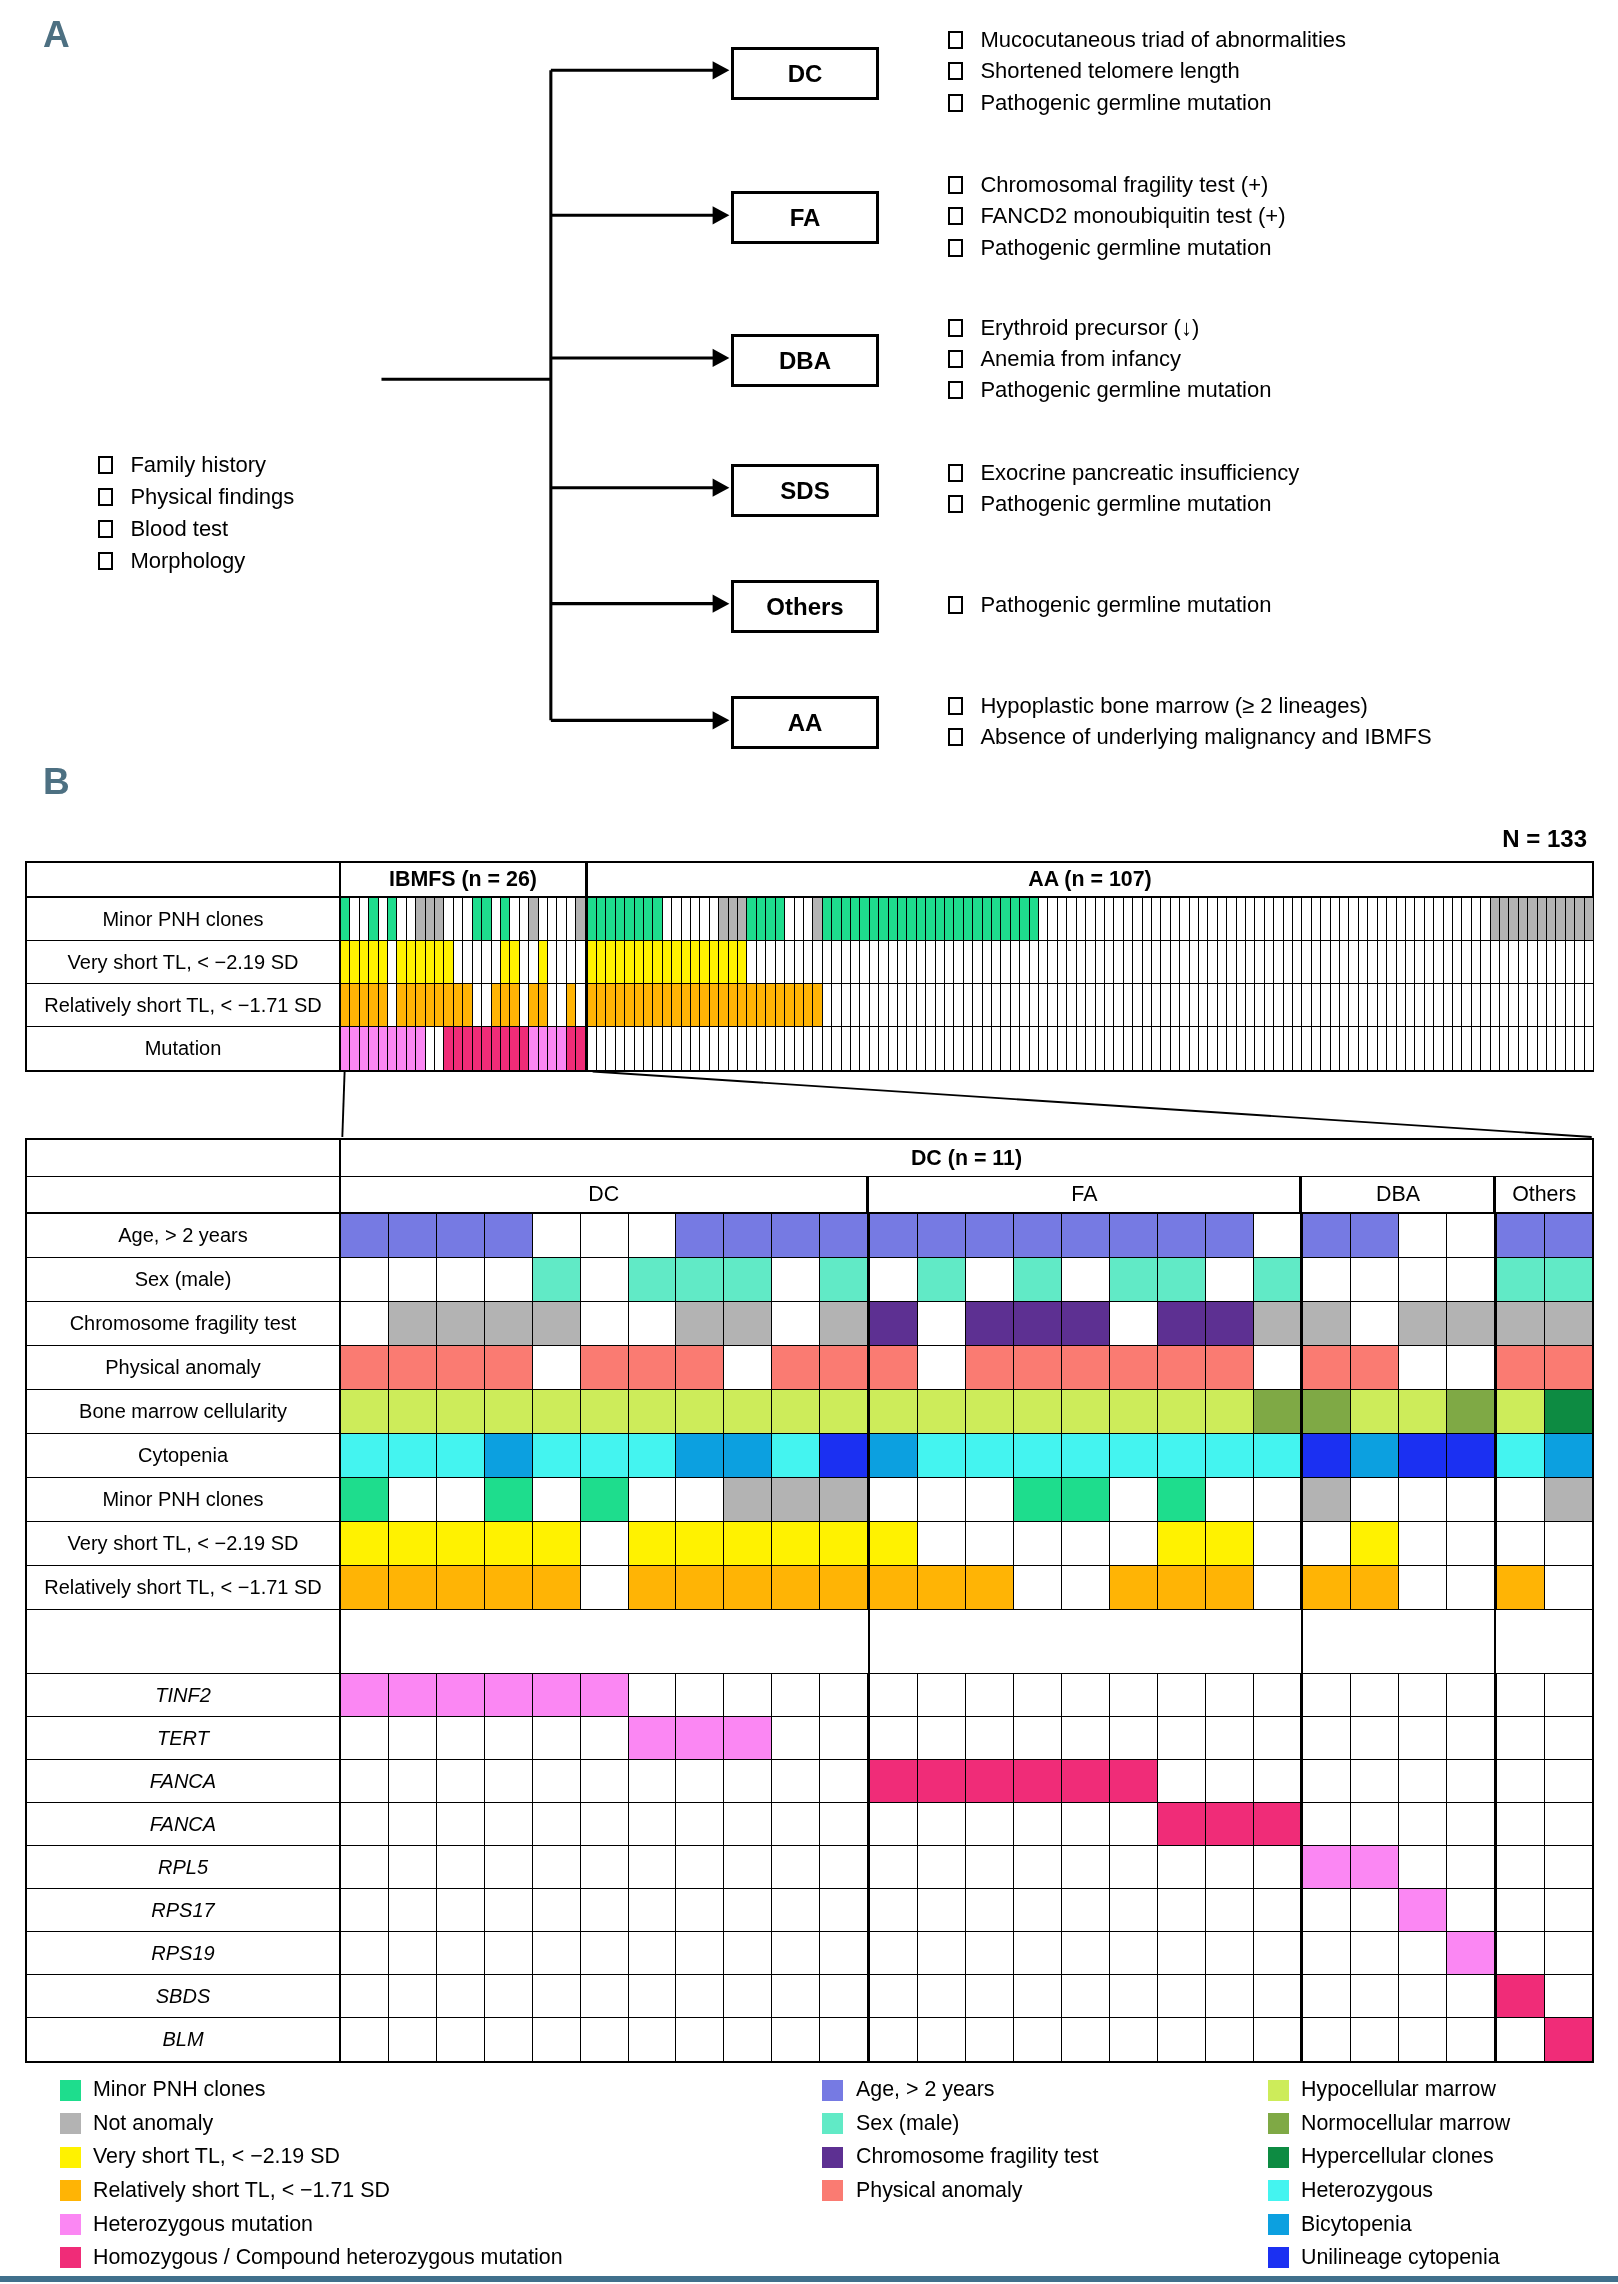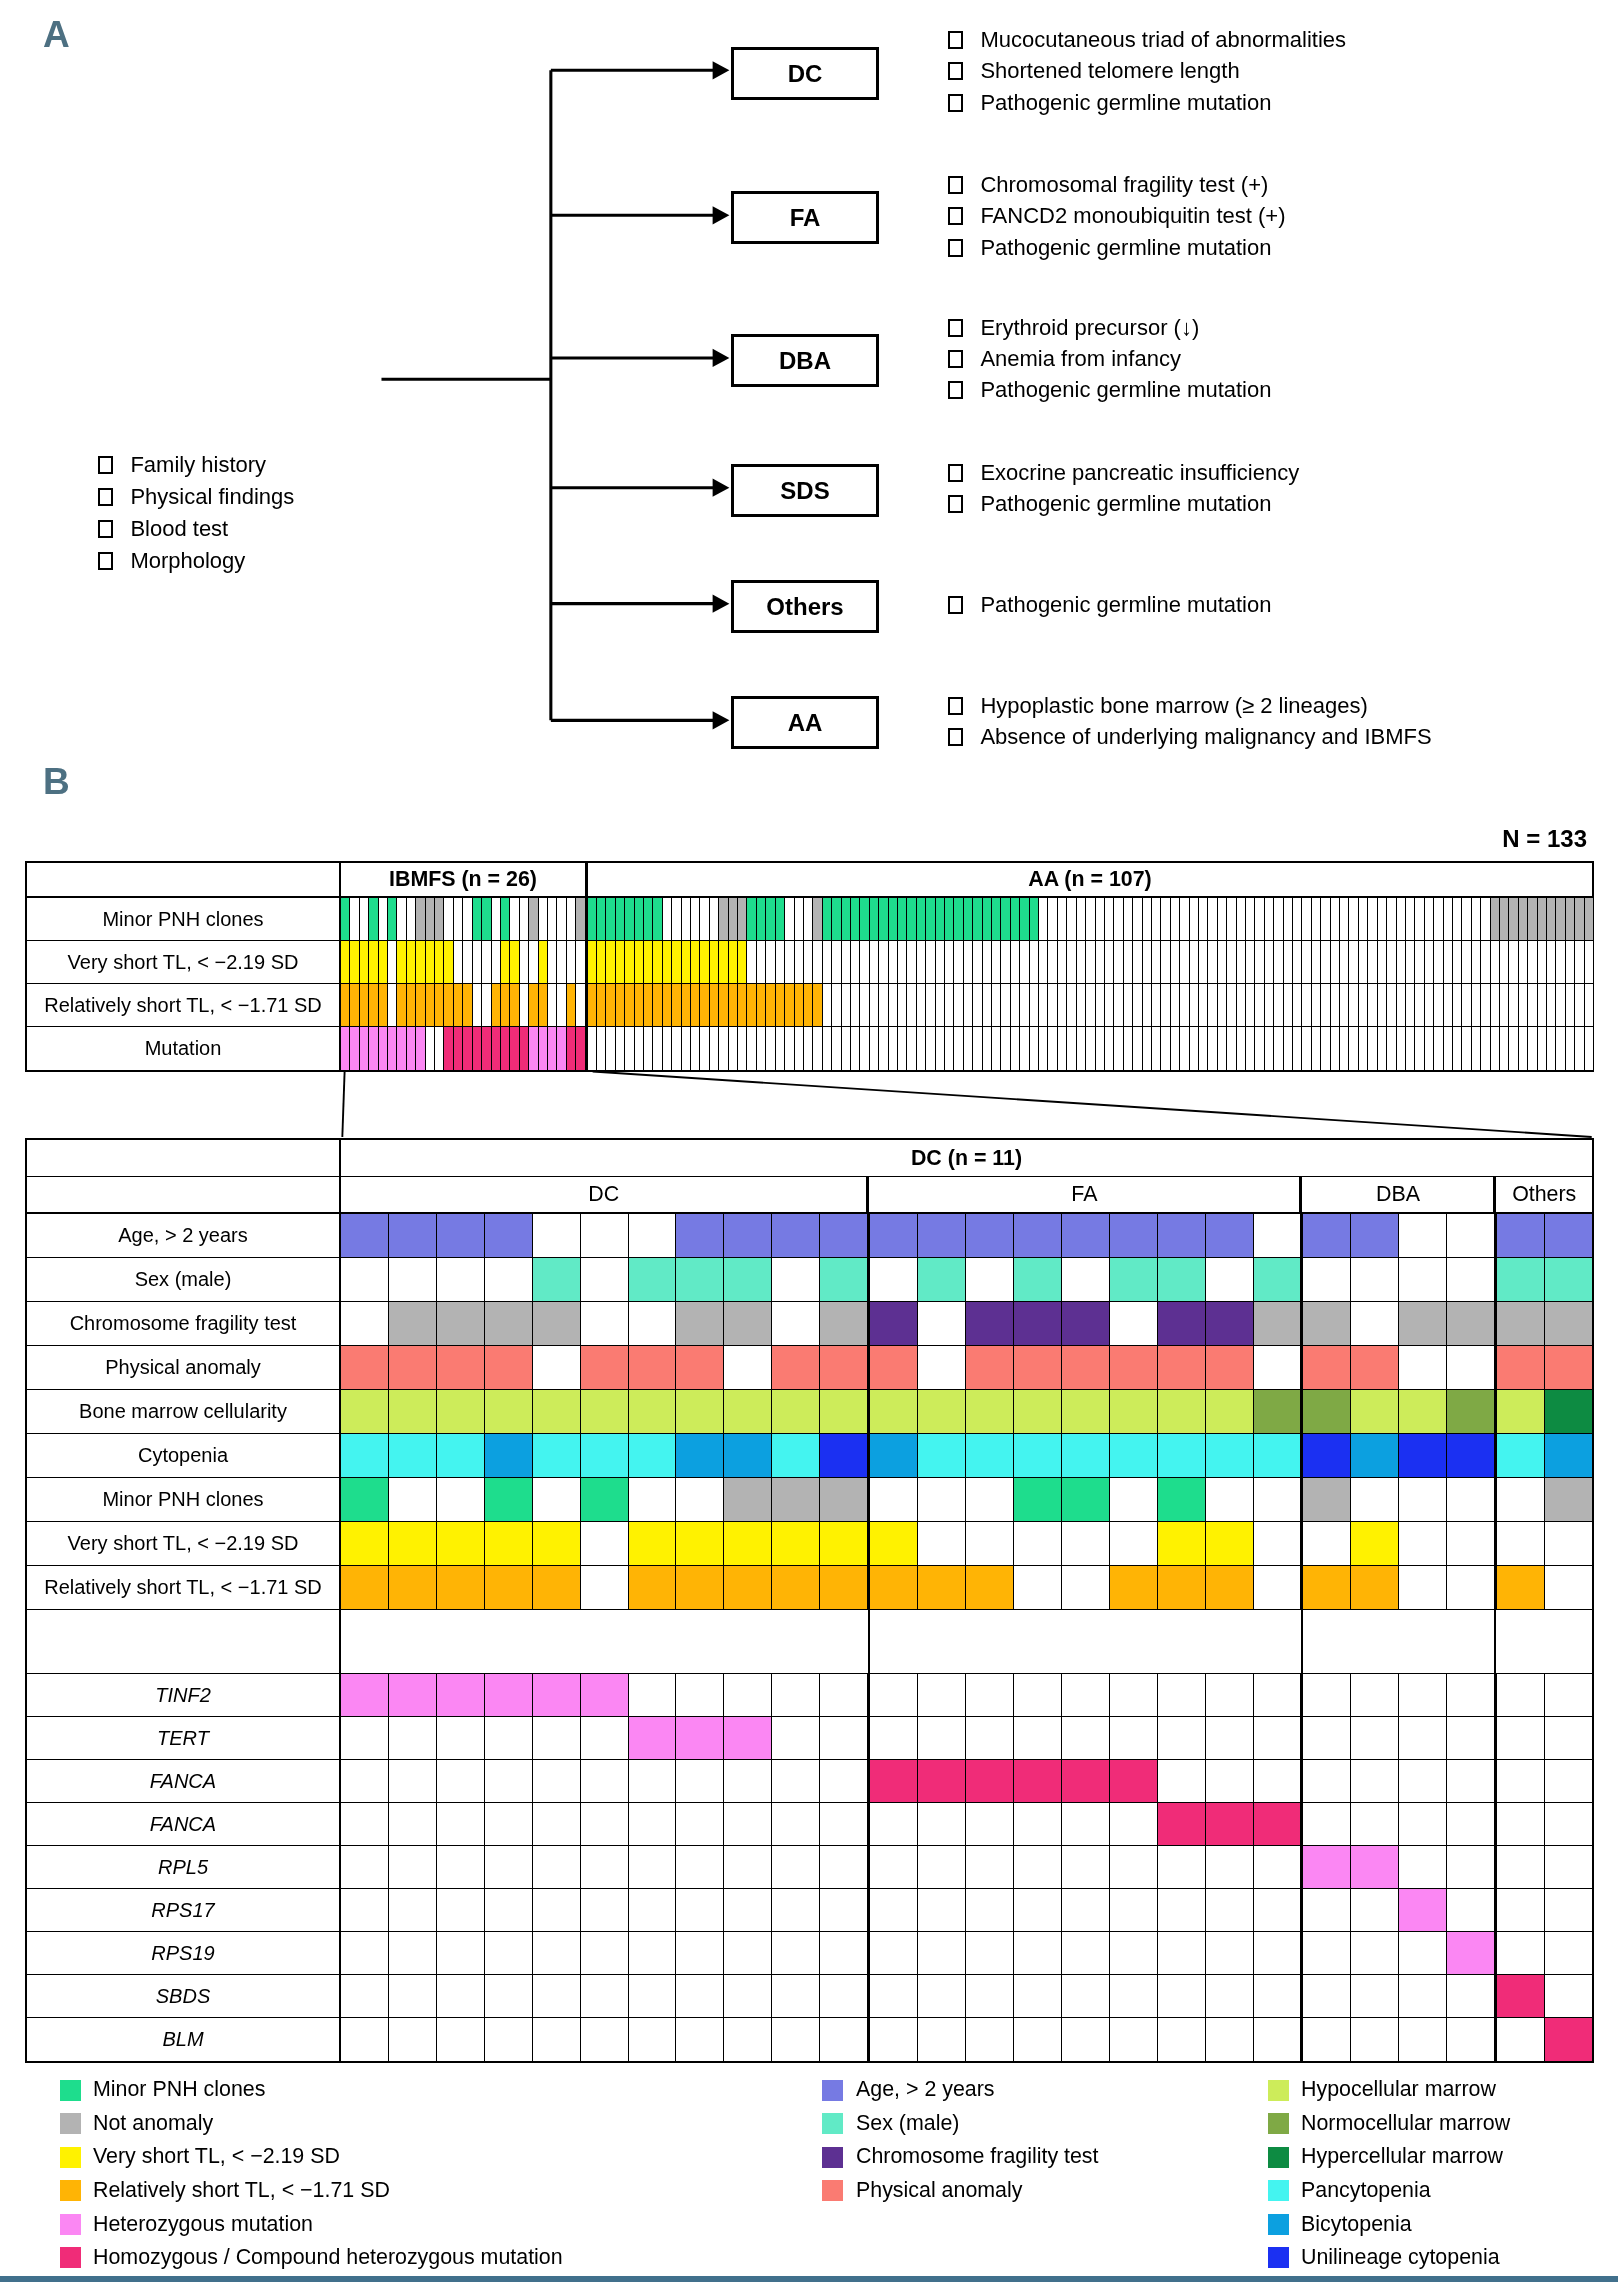--- a/index.html
+++ b/index.html
@@ -1269,23 +1269,23 @@
       <div class="leg-text" style="left: 856px; top: 2111px;">Sex (male)</div>
       <div class="leg-swatch" style="left: 822px; top: 2147px; background: rgb(93, 48, 146);"></div>
       <div class="leg-text" style="left: 856px; top: 2144px;">Chromosome fragility test</div>
       <div class="leg-swatch" style="left: 822px; top: 2180px; background: rgb(250, 123, 114);"></div>
       <div class="leg-text" style="left: 856px; top: 2178px;">Physical anomaly</div>
       <div class="leg-swatch" style="left: 1268px; top: 2080px; background: rgb(205, 236, 90);"></div>
       <div class="leg-text" style="left: 1301px; top: 2077px;">Hypocellular marrow</div>
       <div class="leg-swatch" style="left: 1268px; top: 2113px; background: rgb(127, 169, 69);"></div>
       <div class="leg-text" style="left: 1301px; top: 2111px;">Normocellular marrow</div>
       <div class="leg-swatch" style="left: 1268px; top: 2147px; background: rgb(13, 139, 66);"></div>
-      <div class="leg-text" style="left: 1301px; top: 2144px;">Hypercellular marrow</div>
+      <div class="leg-text" style="left: 1301px; top: 2144px;">Hypercellular clones</div>
       <div class="leg-swatch" style="left: 1268px; top: 2180px; background: rgb(68, 244, 240);"></div>
-      <div class="leg-text" style="left: 1301px; top: 2178px;">Pancytopenia</div>
+      <div class="leg-text" style="left: 1301px; top: 2178px;">Heterozygous</div>
       <div class="leg-swatch" style="left: 1268px; top: 2214px; background: rgb(12, 160, 224);"></div>
       <div class="leg-text" style="left: 1301px; top: 2212px;">Bicytopenia</div>
       <div class="leg-swatch" style="left: 1268px; top: 2247px; background: rgb(27, 48, 242);"></div>
       <div class="leg-text" style="left: 1301px; top: 2245px;">Unilineage cytopenia</div>
     </div>
   <div id="footer-bar"></div>
 </div>
 
 
 </body></html>

